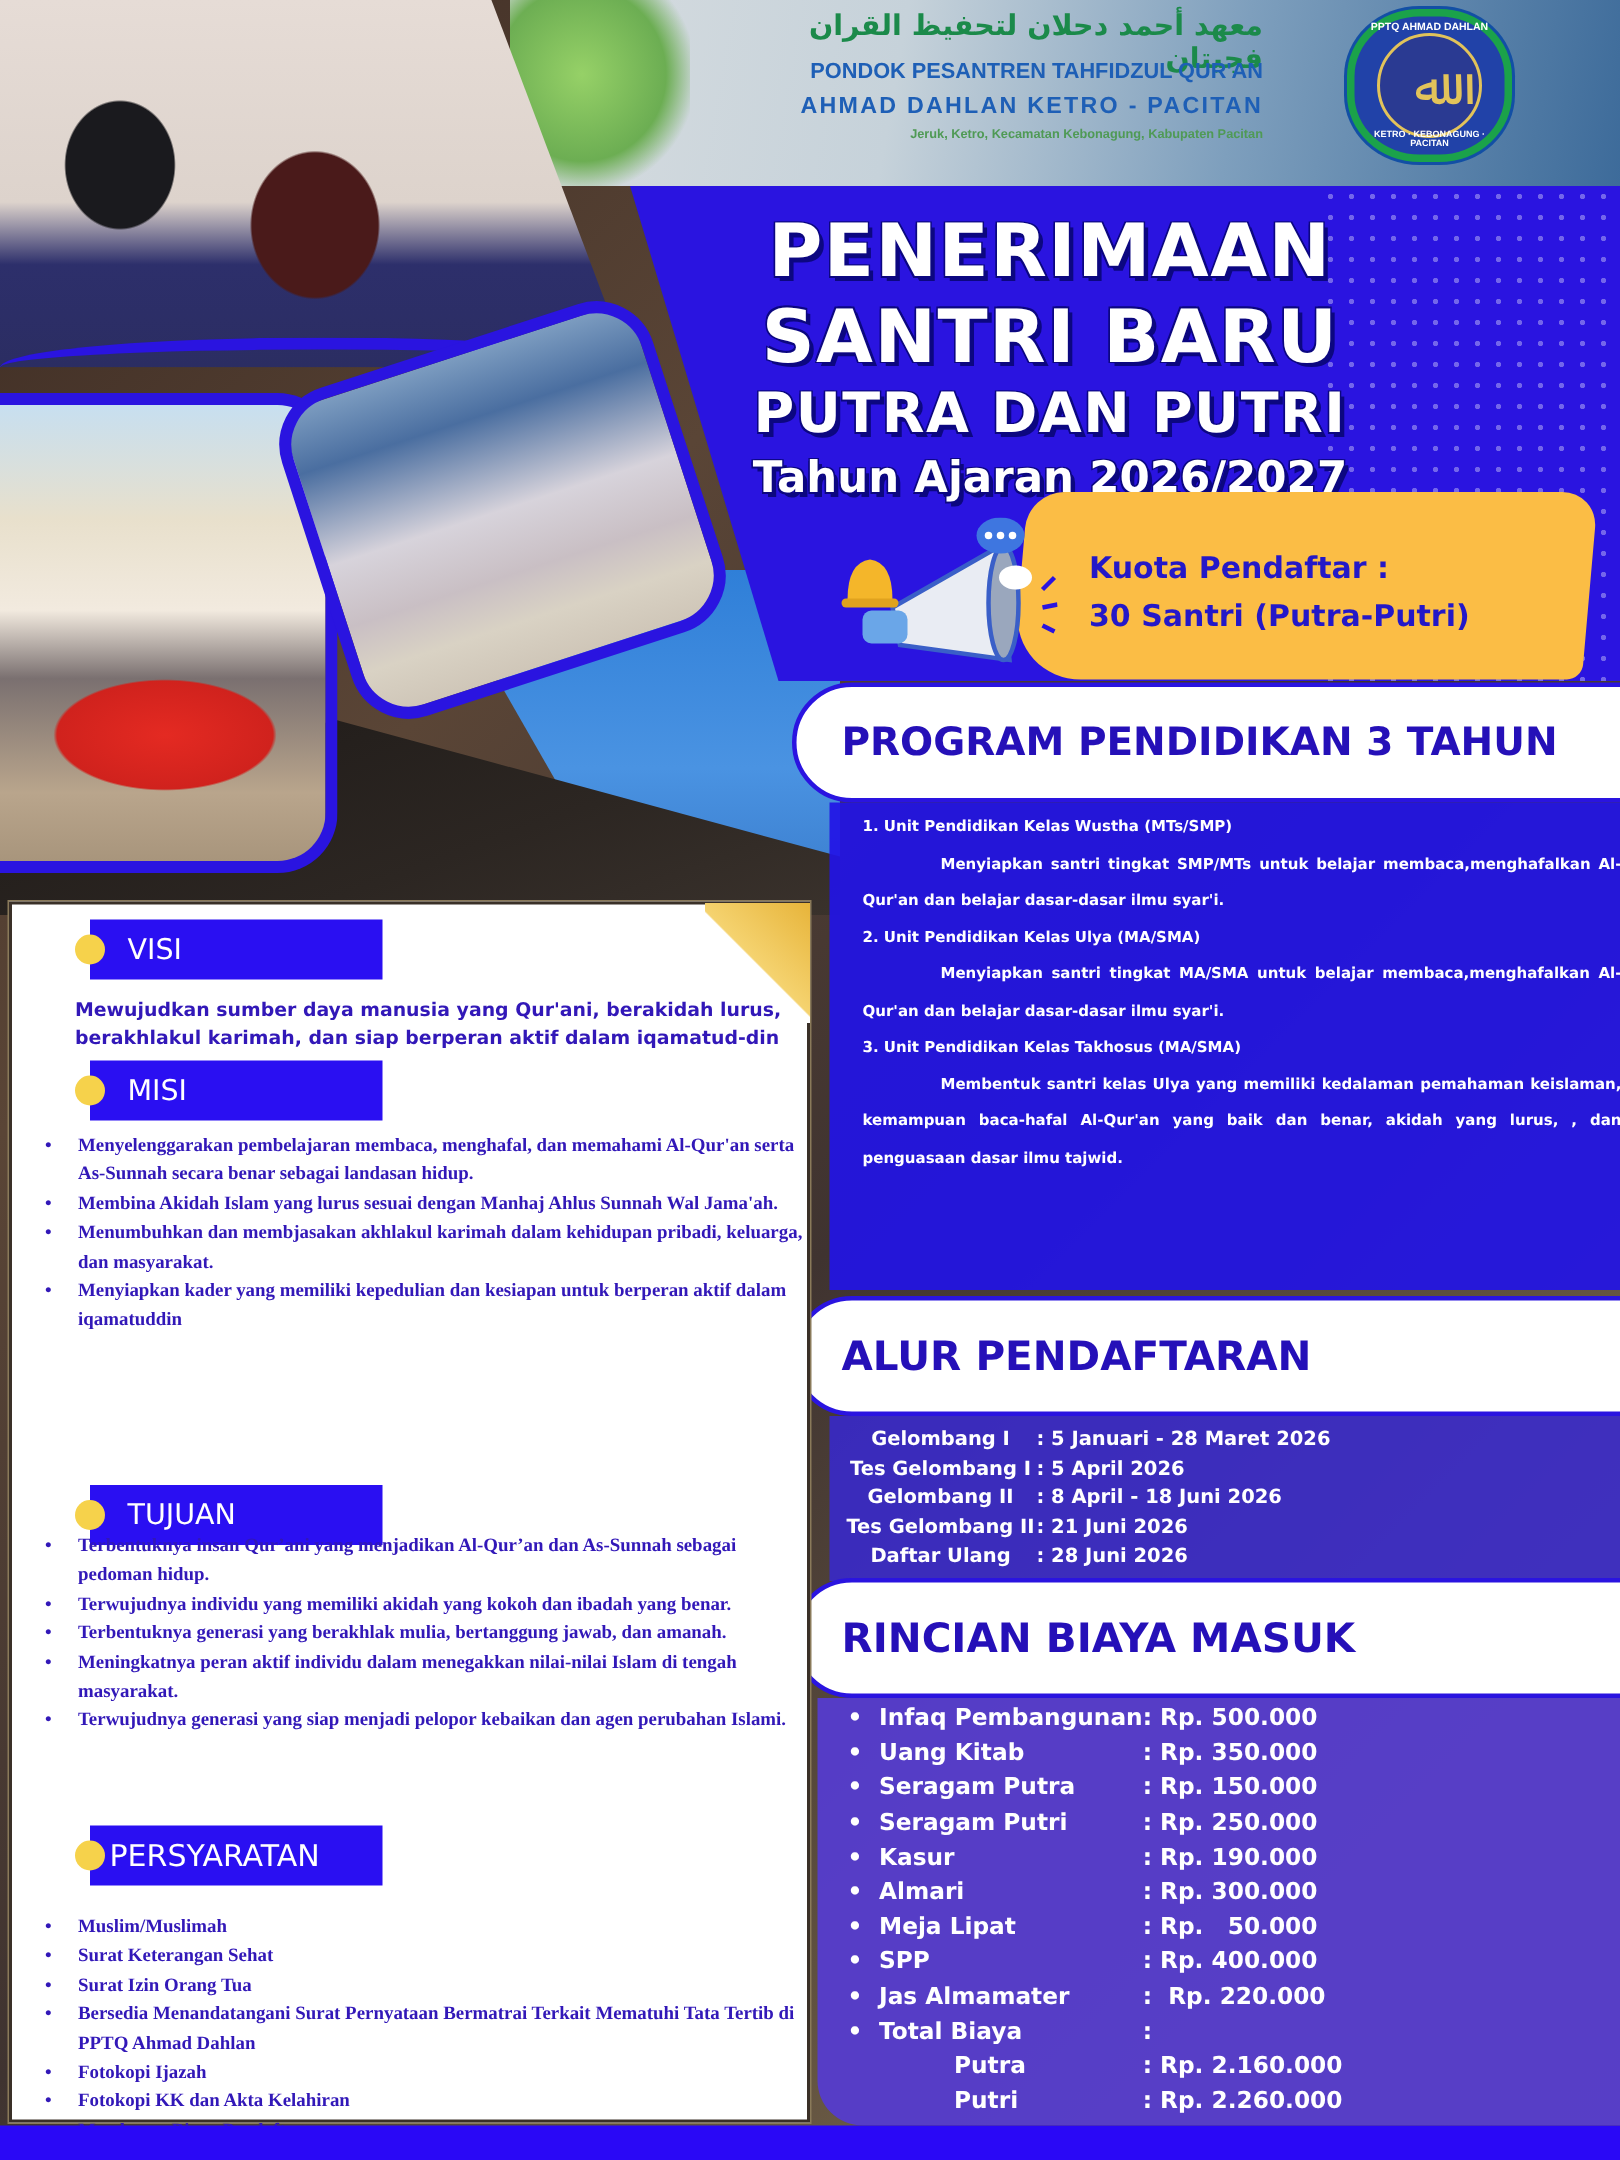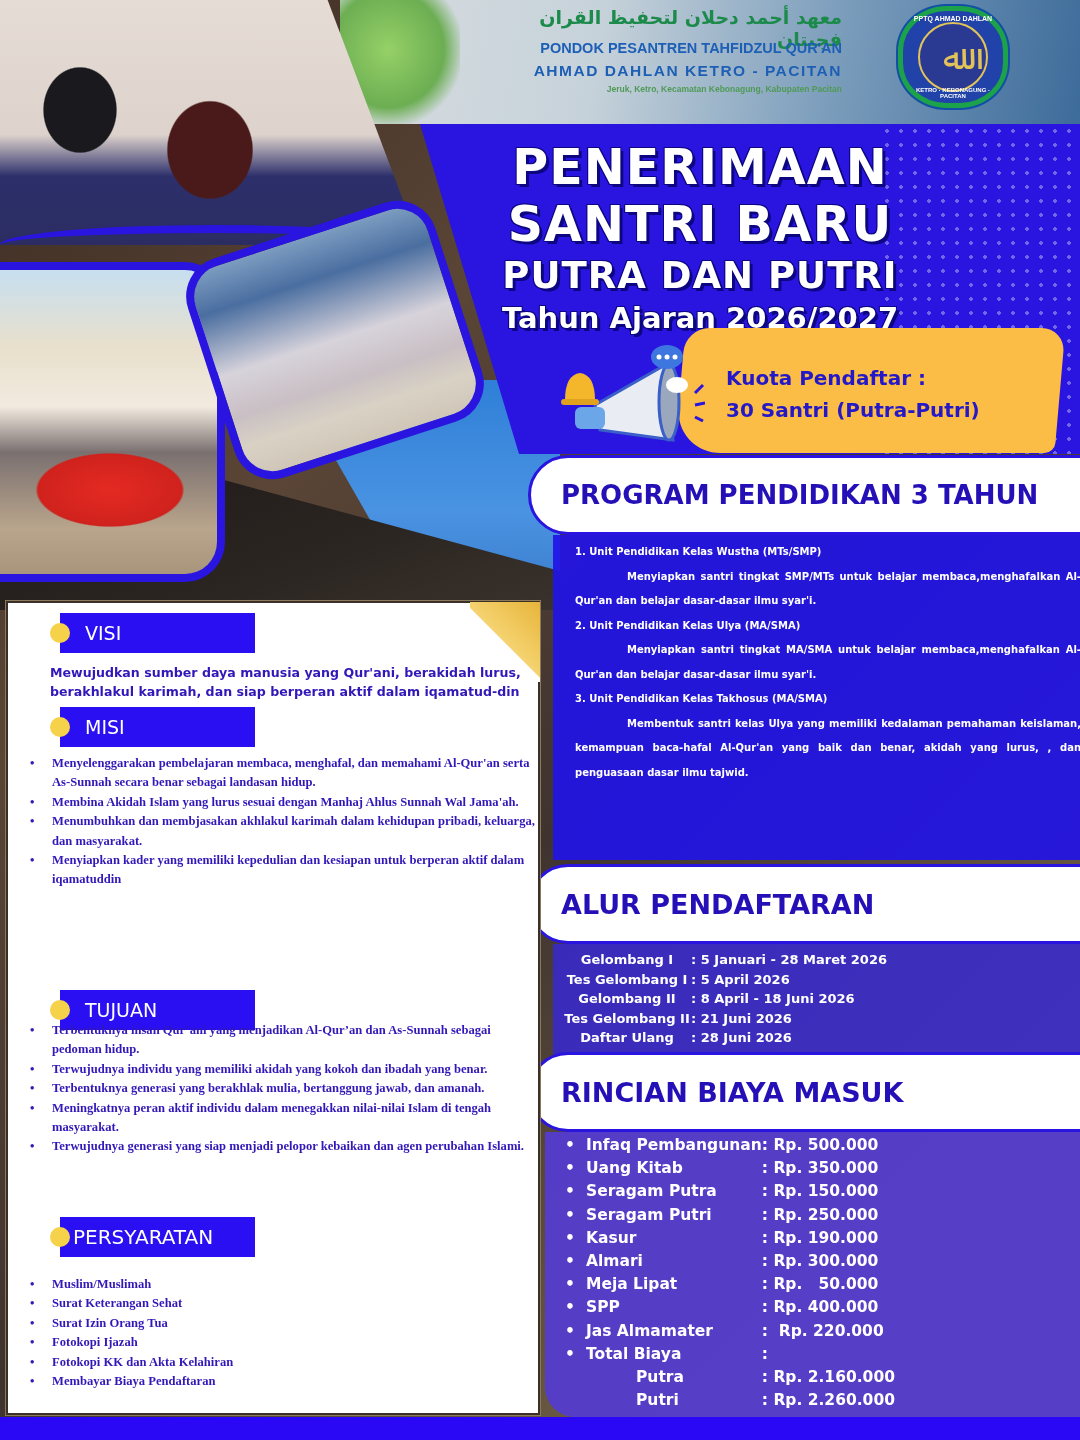--- a/index.html
+++ b/index.html
@@ -427,18 +427,19 @@
   <li>Terbentuknya generasi yang berakhlak mulia, bertanggung jawab, dan amanah.</li>
   <li>Meningkatnya peran aktif individu dalam menegakkan nilai-nilai Islam di tengah masyarakat.</li>
   <li>Terwujudnya generasi yang siap menjadi pelopor kebaikan dan agen perubahan Islami.</li>
 </ul>
 
 <div class="label-tab tab-syarat">PERSYARATAN</div>
 <ul class="panel-text list syarat-list">
   <li>Muslim/Muslimah</li>
   <li>Surat Keterangan Sehat</li>
   <li>Surat Izin Orang Tua</li>
+  <li>Bersedia Menandatangani Surat Pernyataan Bermatrai Terkait Mematuhi Tata Tertib di PPTQ Ahmad Dahlan</li>
   <li>Fotokopi Ijazah</li>
   <li>Fotokopi KK dan Akta Kelahiran</li>
   <li>Membayar Biaya Pendaftaran</li>
 </ul>
 
 <div class="bottom-bar"></div>
 
 </body></html>

